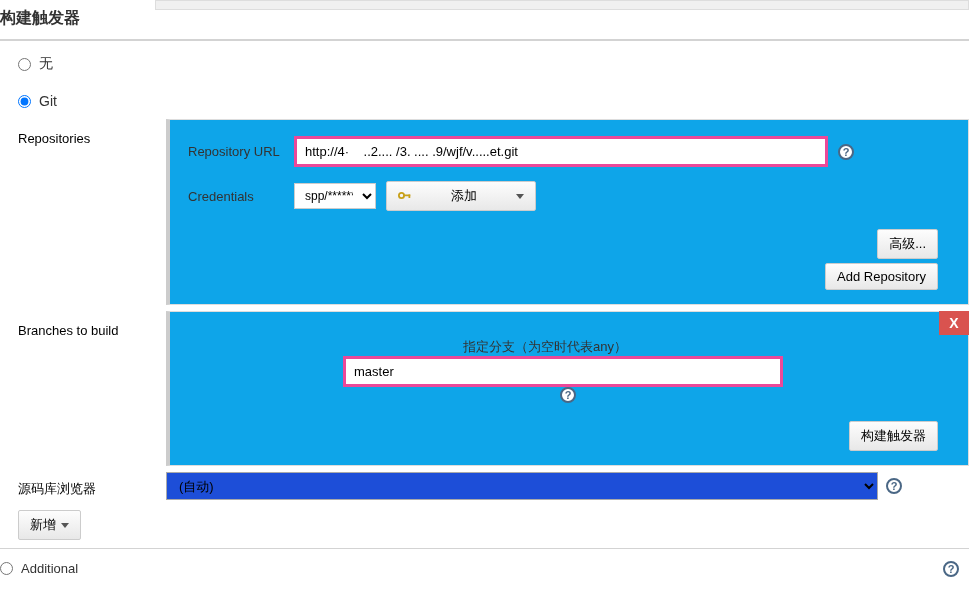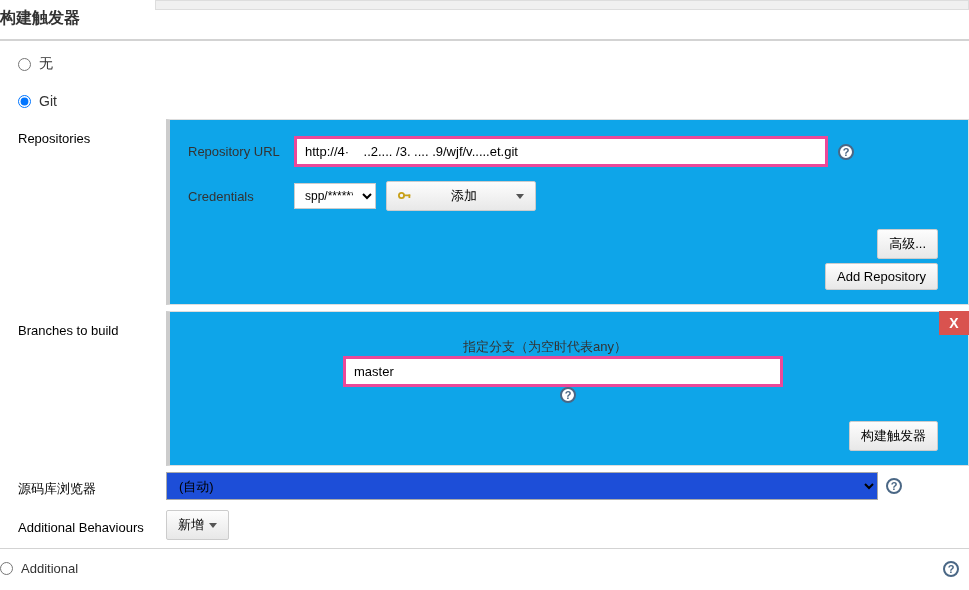--- a/index.html
+++ b/index.html
@@ -111,21 +111,20 @@
     <div class="config-label" style="padding-top:6px;">源码库浏览器</div>
     <div class="config-body" style="display:flex;align-items:center;">
       <select class="select-wide">
         <option>(自动)</option>
       </select>
       <span class="help-icon" style="margin-left:8px;">?</span>
     </div>
   </div>
 
   <div class="config-row" style="align-items:center;margin-top:10px;">
-    <div class="config-label" style="padding-top:4px;">Additional Behaviours</div>
     <div class="config-body">
       <button class="btn">
         <span>新增</span>
         <span class="caret"></span>
       </button>
     </div>
   </div>
 
 </div>
 

